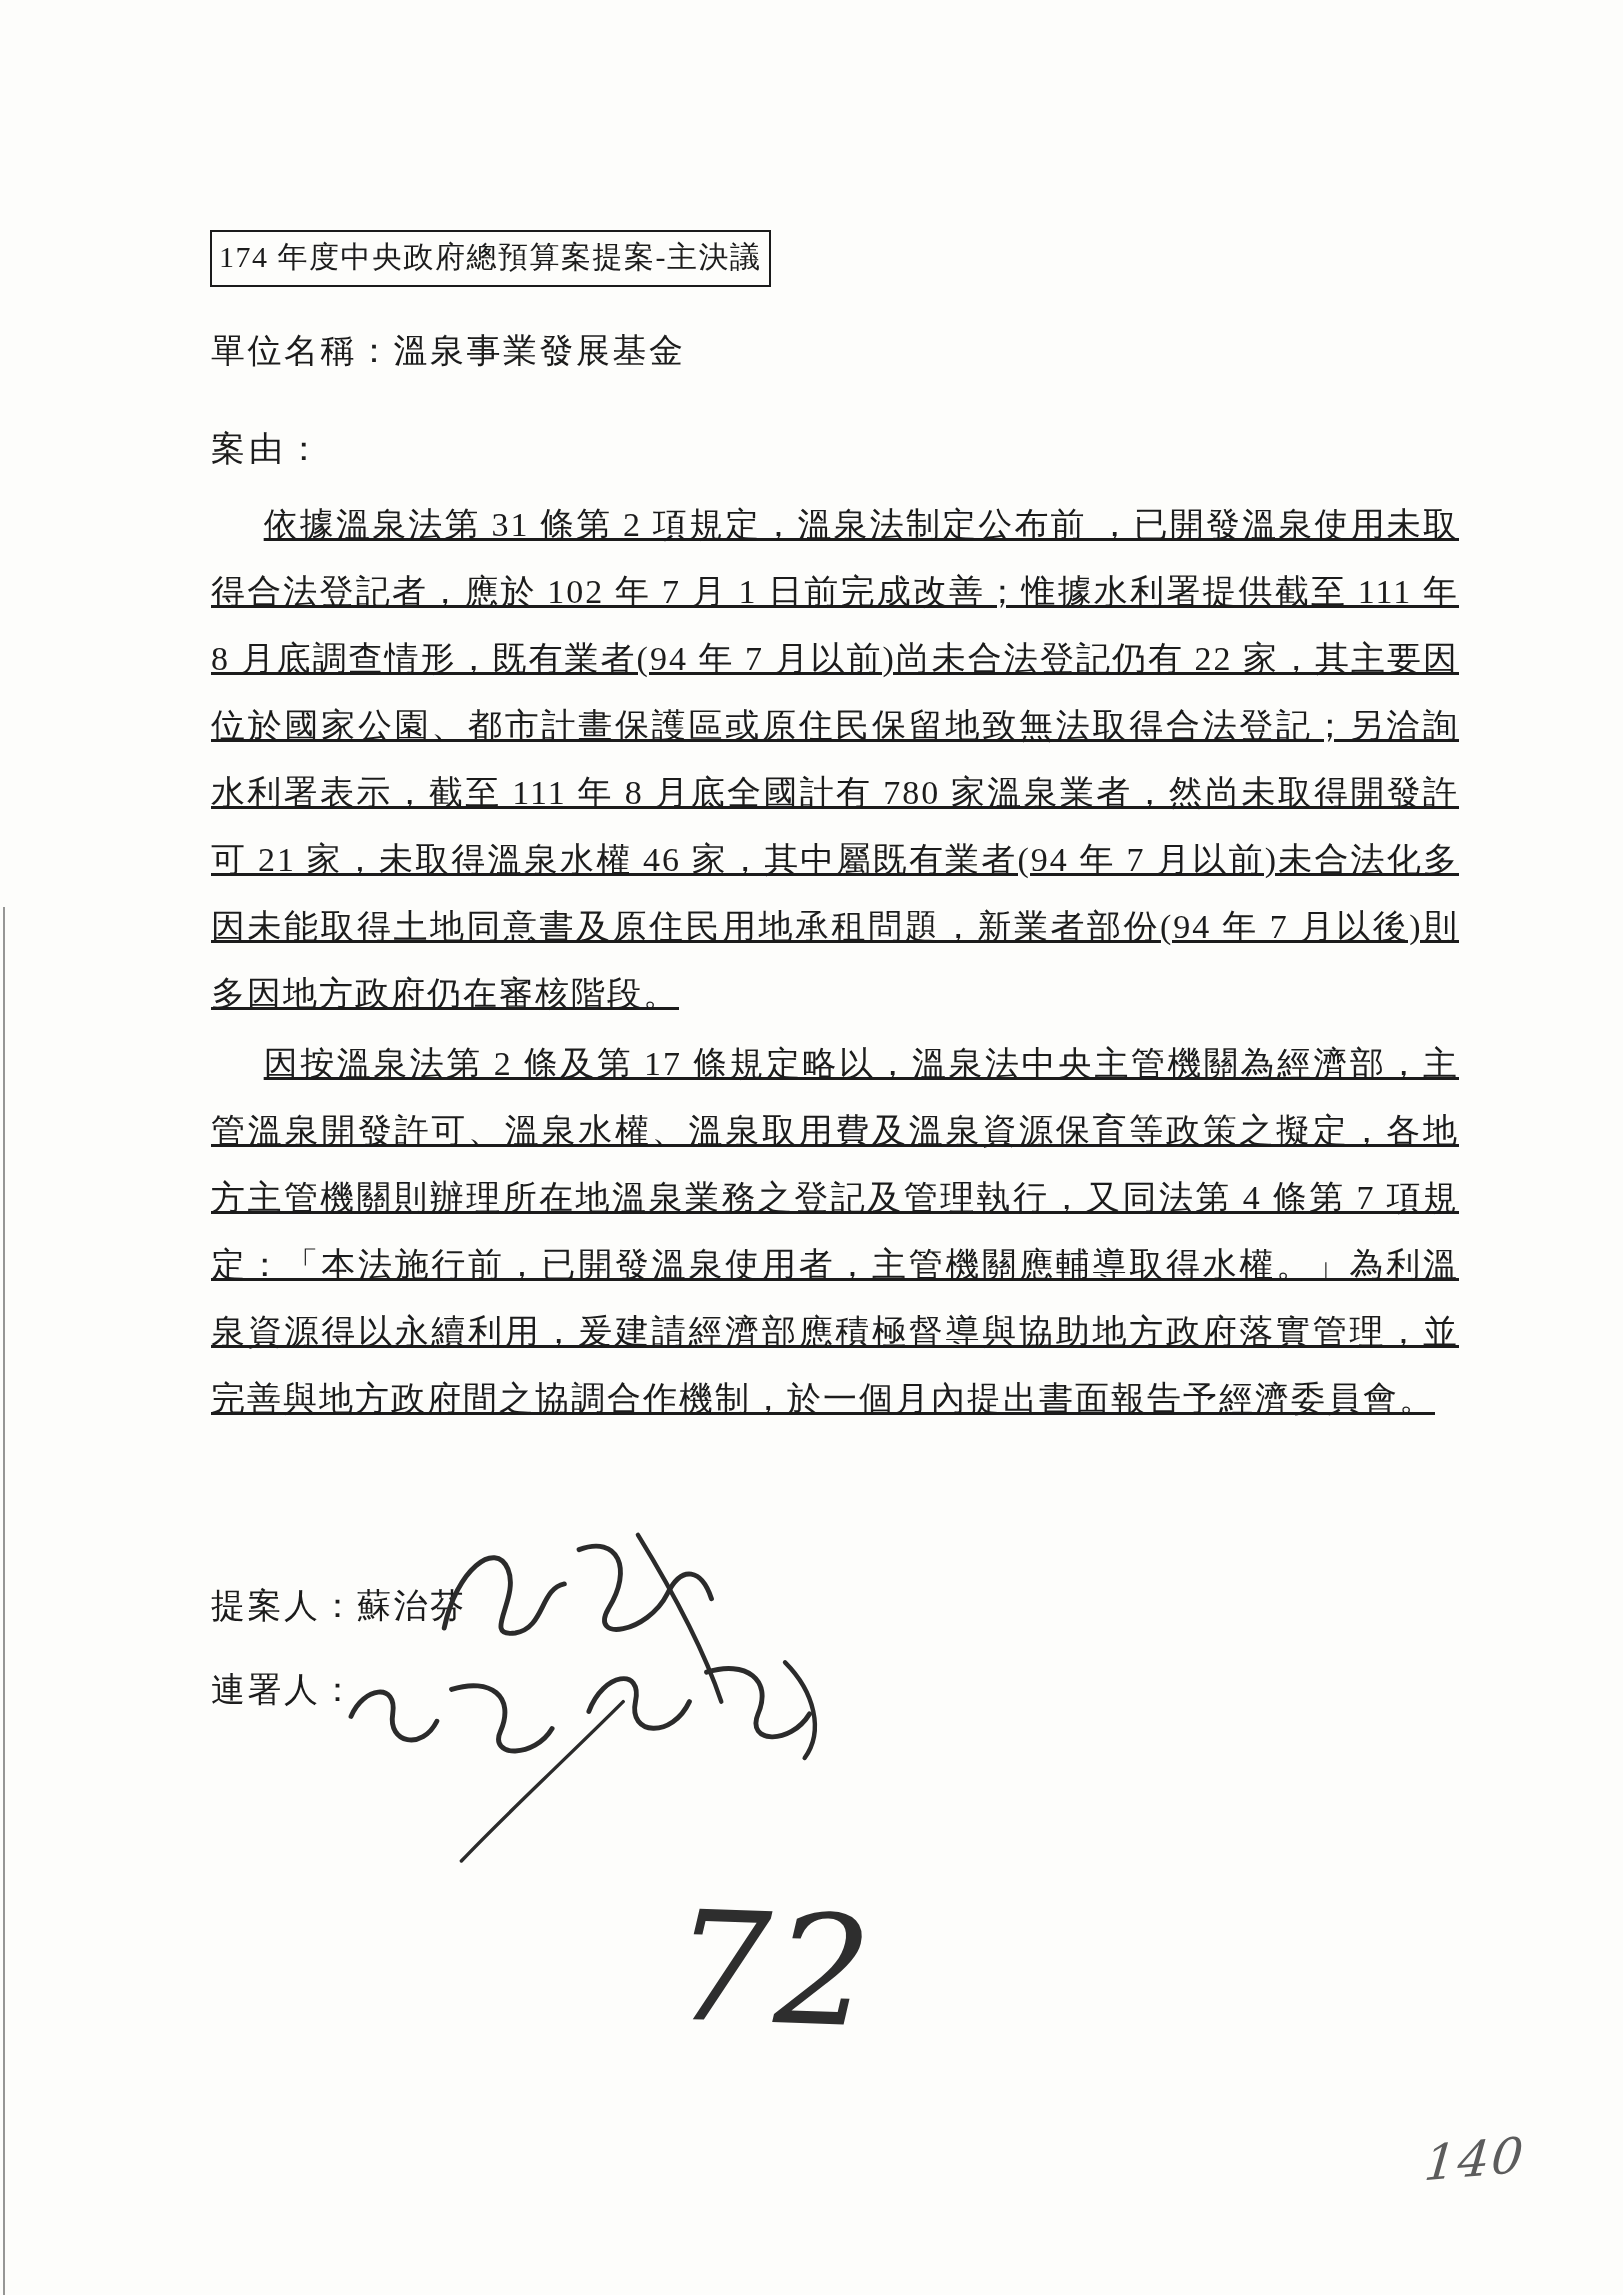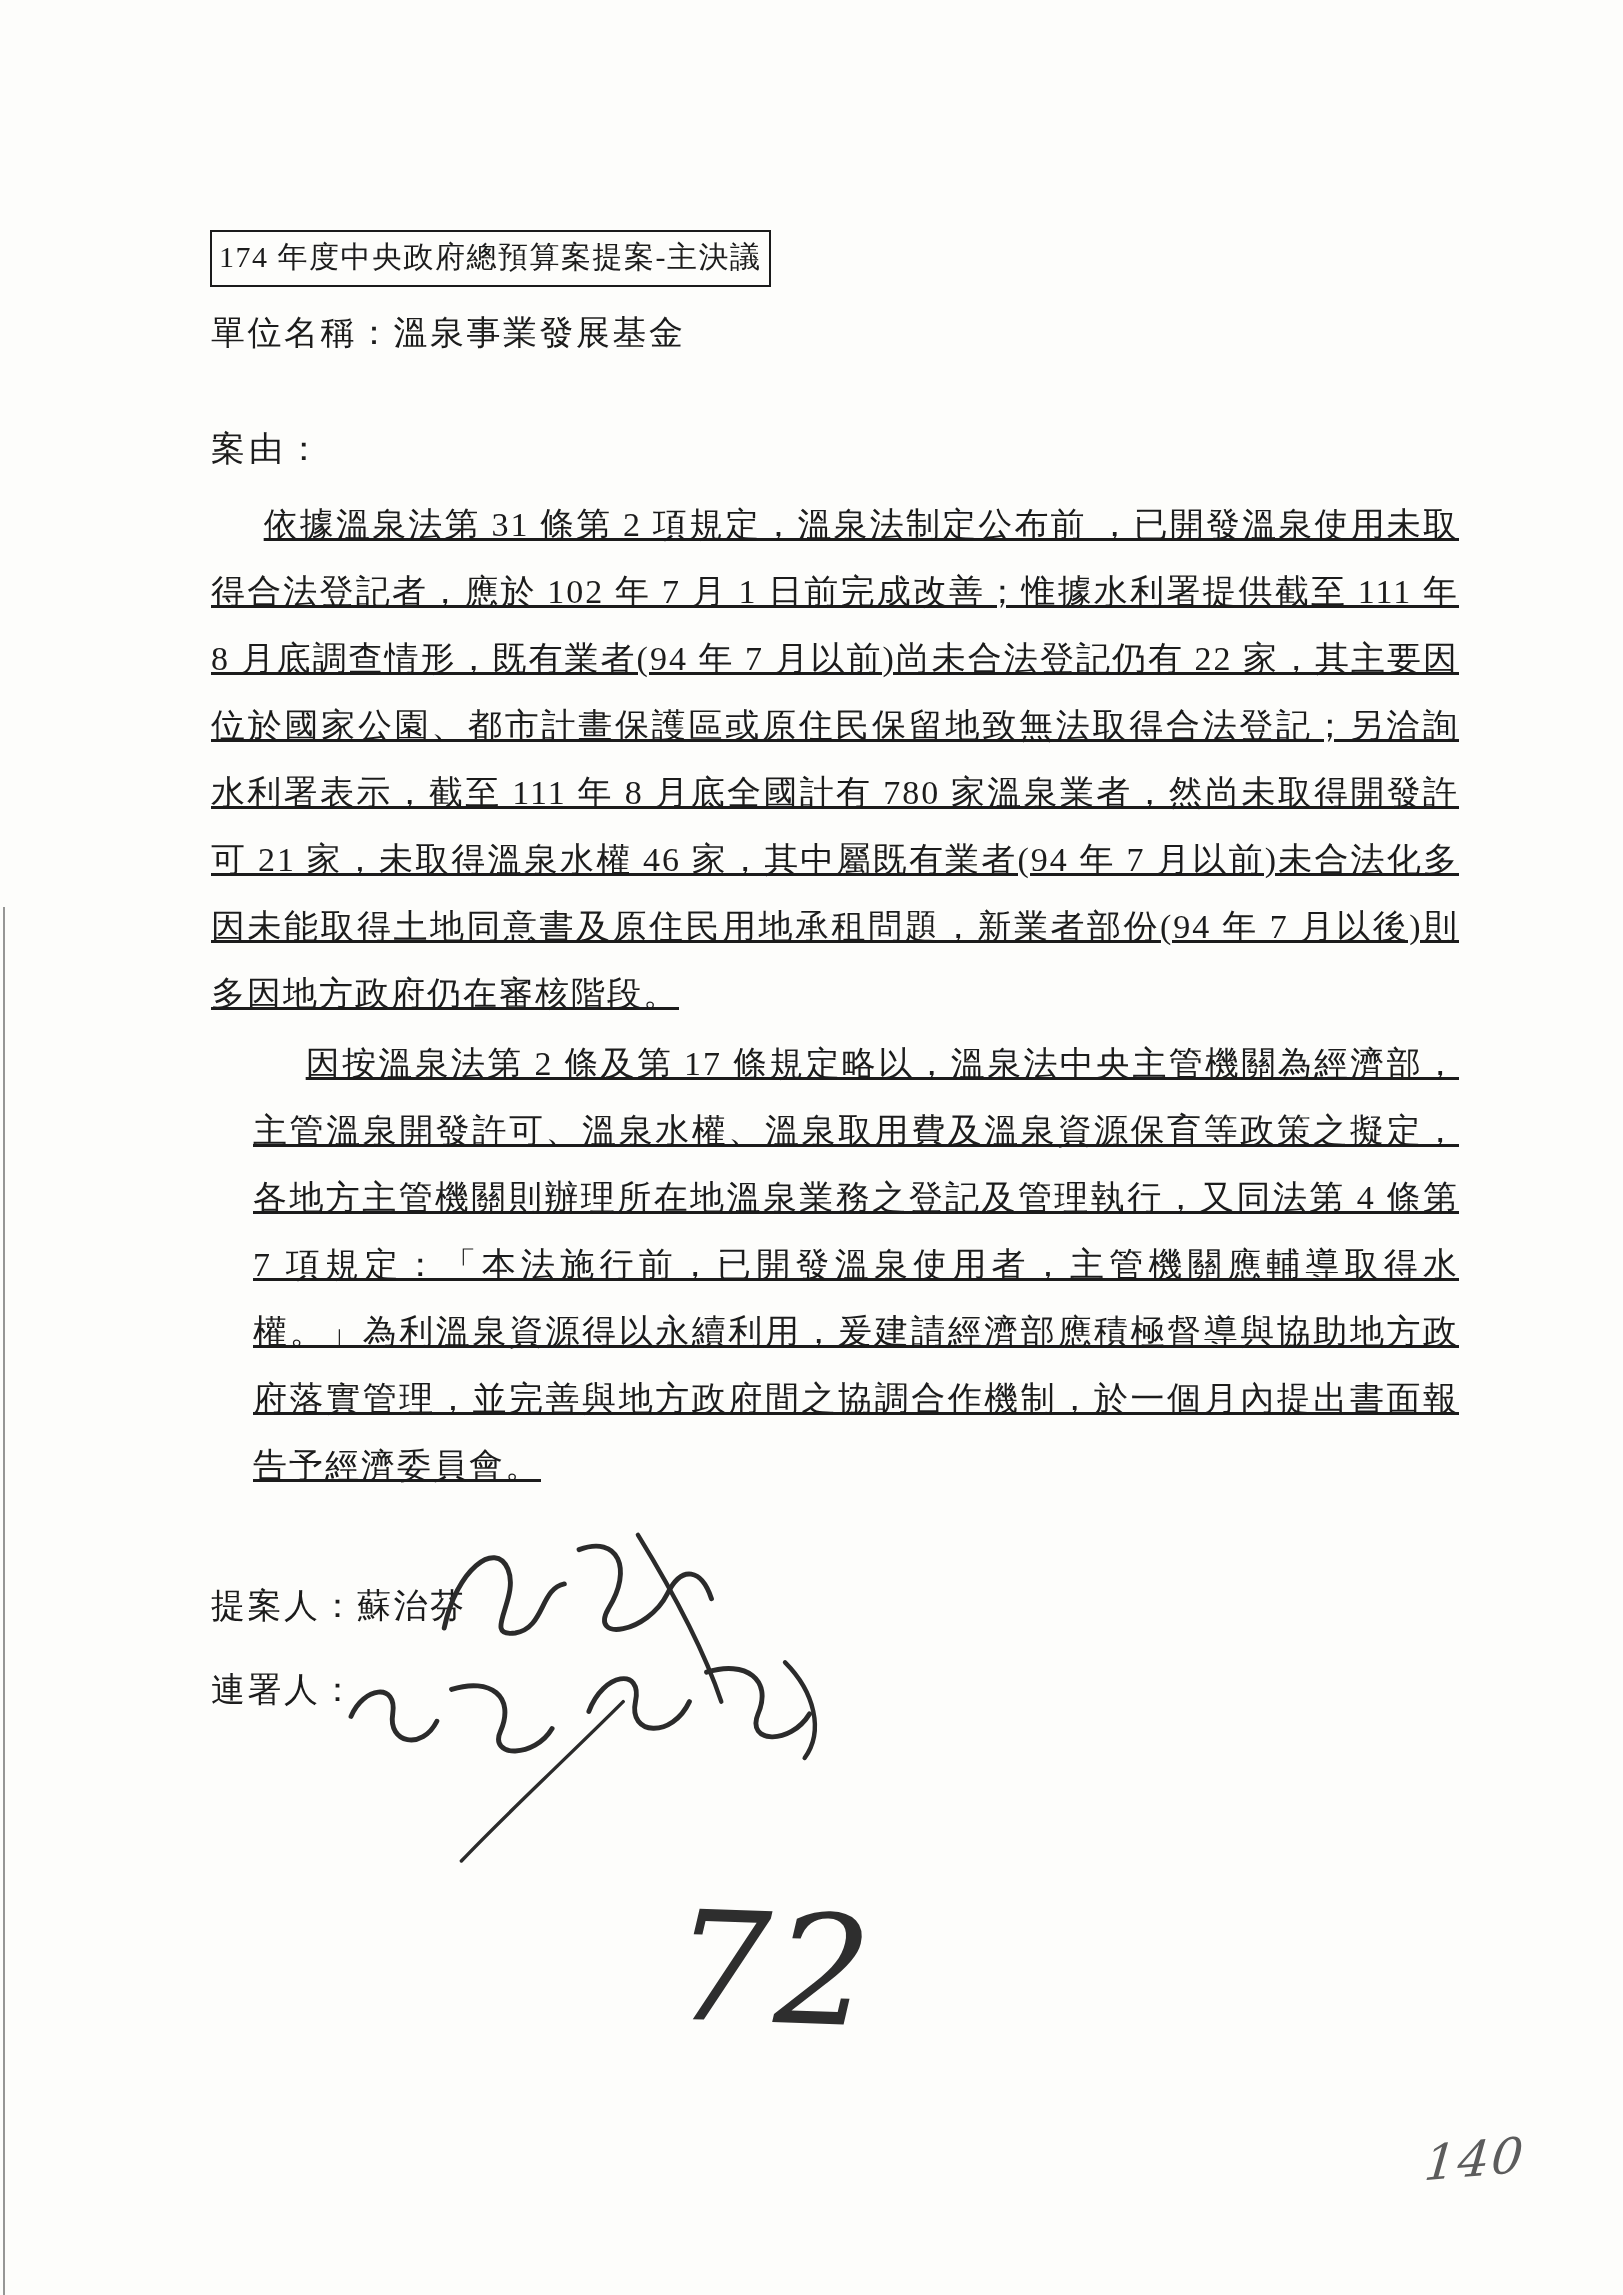--- a/index.html
+++ b/index.html
@@ -26,21 +26,21 @@
     display: inline-block;
     border: 2px solid #1b1b1b;
     padding: 4.9px 7.8px 6.9px 6.9px;
     font-size: 30px;
     letter-spacing: 1.5px;
     white-space: nowrap;
   }
   .unit-line {
     position: absolute;
     left: 211px;
-    top: 310px;
+    top: 328px;
     font-size: 34px;
     letter-spacing: 2.5px;
     white-space: nowrap;
   }
   .case-label {
     position: absolute;
     left: 211px;
     top: 426px;
     font-size: 34px;
     letter-spacing: 3.9px;
@@ -56,21 +56,20 @@
   .body-text p {
     margin: 0;
     font-size: 34px;
     line-height: 67px;
     letter-spacing: 2px;
     text-align: justify;
     text-indent: 1.55em;
   }
   .body-text p + p {
     margin-top: 2.9px;
-    margin-left: 42px;
   }
   .proposer-line {
     position: absolute;
     left: 211px;
     top: 1583px;
     font-size: 34px;
     letter-spacing: 2.5px;
     white-space: nowrap;
   }
   .cosigner-line {

